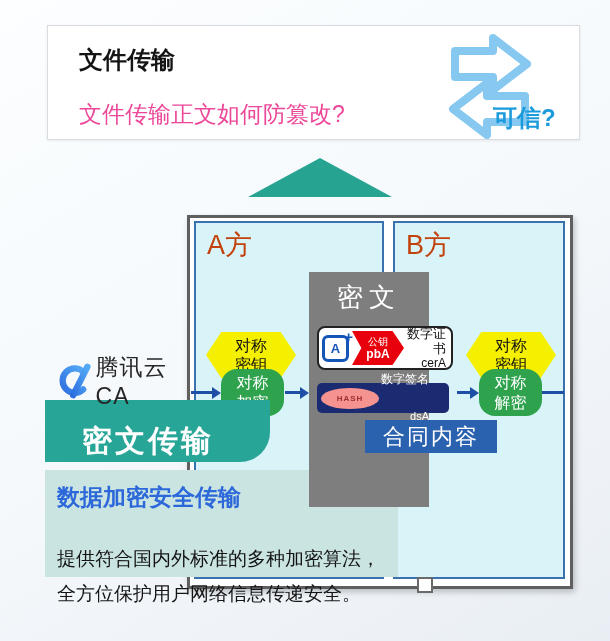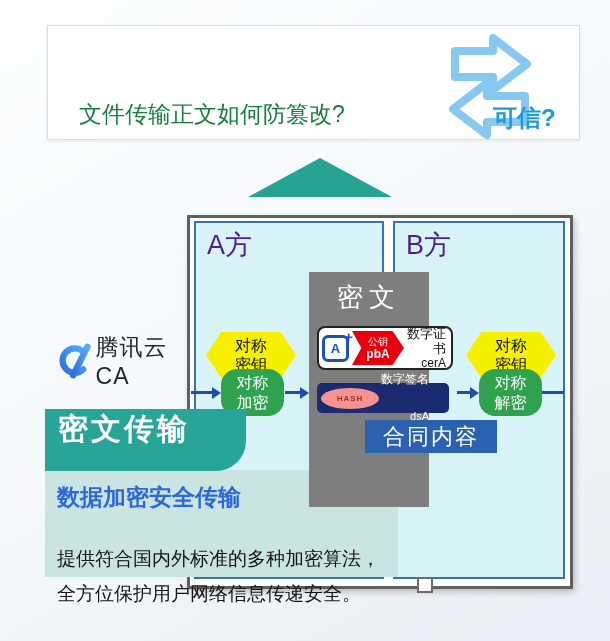--- a/index.html
+++ b/index.html
@@ -4,36 +4,36 @@
 <style>
   html,body{margin:0;padding:0;}
   body{font-family:"Liberation Sans","DejaVu Sans",sans-serif;}
   .stage{position:relative;width:610px;height:641px;overflow:hidden;
     background:linear-gradient(150deg,#fcfeff 0%,#f5f9fc 50%,#e9eef4 100%);}
 
   
   .header-card{position:absolute;left:47px;top:25px;width:531px;height:113px;
     background:#ffffff;border:1px solid #d9dde1;box-shadow:0 1px 3px rgba(0,0,0,.07);}
   .hc-title{position:absolute;left:31px;top:18px;font-size:24px;font-weight:bold;color:#141414;}
-  .hc-question{position:absolute;left:31px;top:73px;font-size:23px;color:#15803d;}
+  .hc-question{position:absolute;left:31px;top:73px;font-size:23px;color:#ec4899;}
   .trust-icon{position:absolute;left:377px;top:8px;width:130px;height:105px;}
   .trust-badge{position:absolute;left:445px;top:76px;font-size:24px;font-weight:bold;color:#1b9bdb;}
 
   
   .up-triangle{position:absolute;left:248px;top:158px;width:0;height:0;
     border-left:72px solid transparent;border-right:72px solid transparent;
     border-bottom:39px solid #27a392;}
 
   
   .frame{position:absolute;left:187px;top:215px;width:380px;height:368px;
     background:#ffffff;border:3px solid #5f5f5f;box-shadow:2px 3px 6px rgba(0,0,0,.22);}
   .panel{position:absolute;top:3px;height:354px;background:#d9f4f8;border:2px solid #3a72b0;}
   .panel-a{left:4px;width:186px;}
   .panel-b{left:203px;width:168px;}
-  .panel-label{position:absolute;left:11px;top:4px;font-size:27px;color:#4c1d95;}
+  .panel-label{position:absolute;left:11px;top:4px;font-size:27px;color:#c2410c;}
 
   
   .hline{position:absolute;height:3px;background:#1d4fa6;z-index:3;}
   .ahead{position:absolute;width:0;height:0;border-top:6px solid transparent;
     border-bottom:6px solid transparent;border-left:9px solid #1d4fa6;z-index:3;}
 
   
   .hex{position:absolute;width:90px;height:46px;background:#f5f000;z-index:4;
     clip-path:polygon(17% 0%,83% 0%,100% 50%,83% 100%,17% 100%,0% 50%);
     display:flex;flex-direction:column;align-items:center;justify-content:center;
@@ -41,26 +41,26 @@
   .proc{position:absolute;width:63px;height:47px;background:#2ea24d;border-radius:16px;z-index:4;
     display:flex;flex-direction:column;align-items:center;justify-content:center;
     font-size:16px;line-height:20px;color:#fff;}
 
   
   .info-box{position:absolute;left:45px;top:470px;width:327px;height:107px;
     background:#cae4e2;z-index:5;padding-left:26px;}
   .info-heading{position:absolute;left:12px;top:12px;font-size:23px;font-weight:bold;color:#2c68d9;}
   .info-line1{position:absolute;left:12px;top:76px;font-size:19px;color:#141414;}
   .info-line2{position:absolute;left:12px;top:111px;font-size:19px;color:#141414;}
-  .banner{position:absolute;left:45px;top:409px;width:201px;height:62px;background:#27a596;
-    border-bottom-right-radius:30px;z-index:6;display:flex;align-items:flex-start;}
+  .banner{position:absolute;left:45px;top:400px;width:201px;height:62px;background:#27a596;
+    border-bottom-right-radius:30px;z-index:6;display:flex;align-items:flex-end;padding-left:24px;}
   .banner-text{margin-left:13px;font-size:30px;font-weight:bold;color:#fff;letter-spacing:3px;}
 
   
-  .brand{position:absolute;left:53px;top:340px;width:140px;height:42px;z-index:6;
+  .brand{position:absolute;left:53px;top:360px;width:140px;height:42px;z-index:6;
     display:flex;align-items:center;}
   .brand-text{font-size:23px;color:#262626;margin-left:4px;letter-spacing:1px;}
 
   
   .gray-box{position:absolute;left:309px;top:272px;width:120px;height:235px;
     background:#7e7e7e;z-index:7;}
   .gb-title{position:absolute;left:0;top:8px;width:100%;text-align:center;
     font-size:26px;color:#fff;letter-spacing:6px;}
   .cert-box{position:absolute;left:8px;top:54px;width:128px;height:40px;background:#fff;
     border:2px solid #222;border-radius:8px;display:flex;align-items:center;padding:0 2px;}
@@ -93,20 +93,21 @@
   
   .handle{position:absolute;left:417px;top:577px;width:12px;height:12px;background:#fff;
     border:2px solid #6a6a6a;z-index:9;}
 </style>
 </head>
 <body>
 
 <div class="stage">
 
   <div class="header-card">
+    <div class="hc-title">文件传输</div>
     <div class="hc-question">文件传输正文如何防篡改?</div>
     <svg class="trust-icon" viewBox="0 0 130 105">
       <g fill="#ffffff" stroke="#87c8f0" stroke-width="8" stroke-linejoin="round">
         <path d="M30,17 L68,17 L68,4 L102,30 L68,56 L68,43 L30,43 Z"></path>
         <path d="M100,62 L62,62 L62,49 L28,75 L62,101 L62,88 L100,88 Z"></path>
       </g>
     </svg>
     <div class="trust-badge">可信?</div>
   </div>
 

